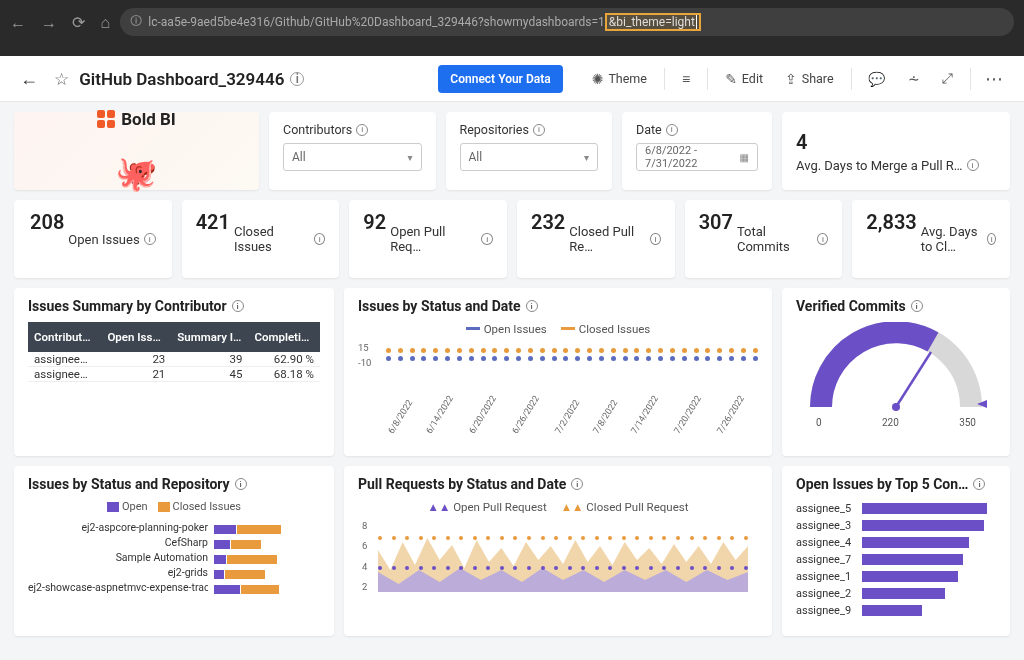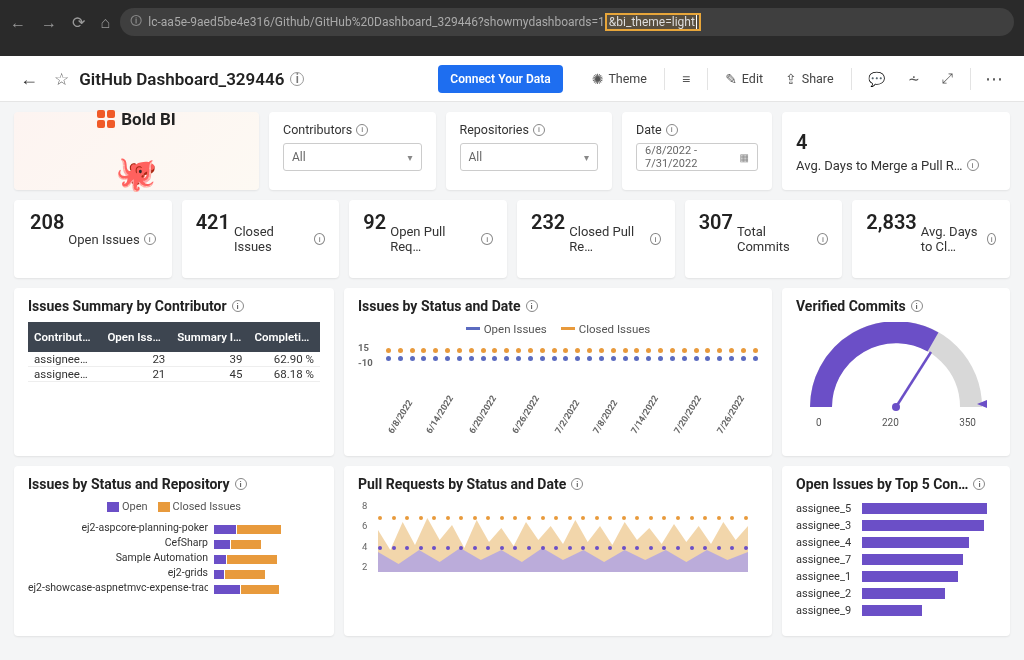--- a/index.html
+++ b/index.html
@@ -45,21 +45,21 @@
 .chart-row .card { height: 168px; }
 .chart-title { font-size:14px; font-weight:700; color:#222; display:flex; align-items:center; gap:5px; margin-bottom:8px;}
 .issues-table-card { width: 320px; }
 table.data { width:100%; border-collapse:collapse; font-size:11.5px;}
 table.data th { background:#3d4550; color:#fff; padding:8px 6px; text-align:left; font-weight:600; white-space:nowrap; overflow:hidden; text-overflow:ellipsis; max-width:72px;}
 table.data td { padding:0 6px; border-bottom:1px solid #eee; color:#333;}
 table.data td.num { text-align:right;}
 .status-chart-card { flex:1; }
 .legend { display:flex; justify-content:center; gap:14px; font-size:11.5px; color:#555; margin-bottom:6px;}
 .legend .sw { display:inline-block; width:14px; height:3px; vertical-align:middle; margin-right:4px; position:relative; top:-1px;}
-.mini-chart { position:relative; height:60px; margin-left:28px; font-weight:bold;}
+.mini-chart { position:relative; height:60px; margin-left:28px; }
 .yaxis-mini { position:absolute; left:-28px; top:0; font-size:9.5px; color:#666; display:flex; flex-direction:column; height:26px; justify-content:space-between;}
 .dots-row { position:absolute; left:0; right:0; display:flex; justify-content:space-between;}
 .dot { width:5px; height:5px; border-radius:50%;}
 .blue .dot{ background:#5b6bc0;}
 .orange .dot{ background:#e89a3c;}
 .xaxis-mini { position:absolute; left:0; right:0; bottom:-38px; display:flex; justify-content:space-between; font-size:9px; color:#666;}
 .xaxis-mini span { transform:rotate(-58deg); transform-origin:top left; white-space:nowrap;}
 .gauge-card { width: 228px; }
 .gauge-svg { display:block; margin:0 auto;}
 .gauge-labels { display:flex; justify-content:space-between; font-size:10px; color:#555; padding:0 20px;}
@@ -420,20 +420,24 @@
                 <span style="width:38px;background:#e89a3c;"></span>
               </div>
     </div>
           </div>
       </div>
       <div class="card pr-card">
         <div class="chart-title">
             <span>Pull Requests by Status and Date</span>
             <span class="info-circ">i</span>
           </div>
+        <div class="legend">
+          <span><span style="color:#6b4fc7;">▲▲</span> <span>Open Pull Request</span></span>
+          <span><span style="color:#e89a3c;">▲▲</span> <span>Closed Pull Request</span></span>
+        </div>
         <div class="pr-chart">
           <div class="pr-y" id="pry">
               <span>8</span>
               <span>6</span>
               <span>4</span>
               <span>2</span>
             </div>
           <div class="pr-area">
             <svg width="100%" height="100%" viewBox="0 0 360 72" preserveAspectRatio="none">
               <polygon points="0,72 0,30 12,50 24,22 36,45 48,18 60,40 72,25 84,48 96,20 108,42 120,28 132,46 144,22 156,40 168,26 180,44 192,20 204,42 216,26 228,45 240,22 252,40 264,28 276,44 288,24 300,42 312,26 324,44 336,22 348,40 360,26 360,72" fill="#f0cf9c" opacity="0.85"></polygon>

